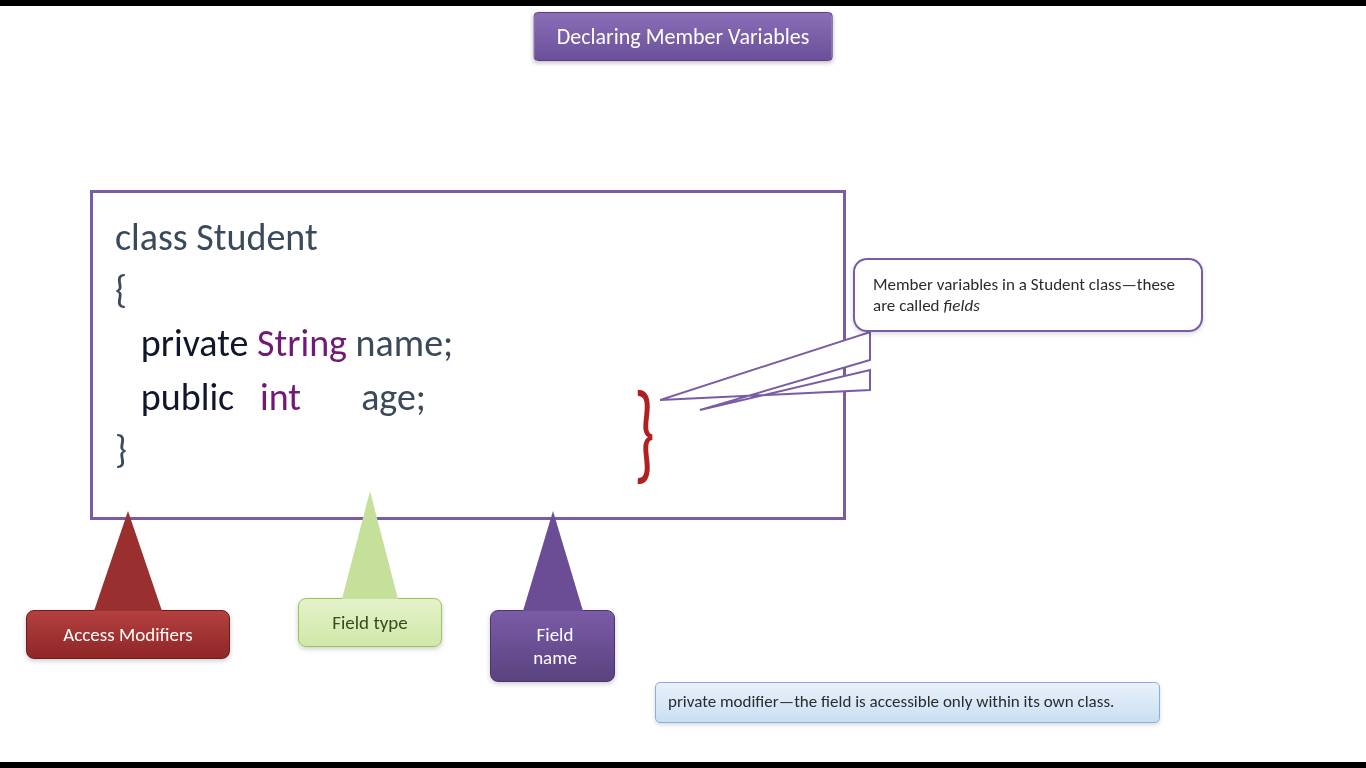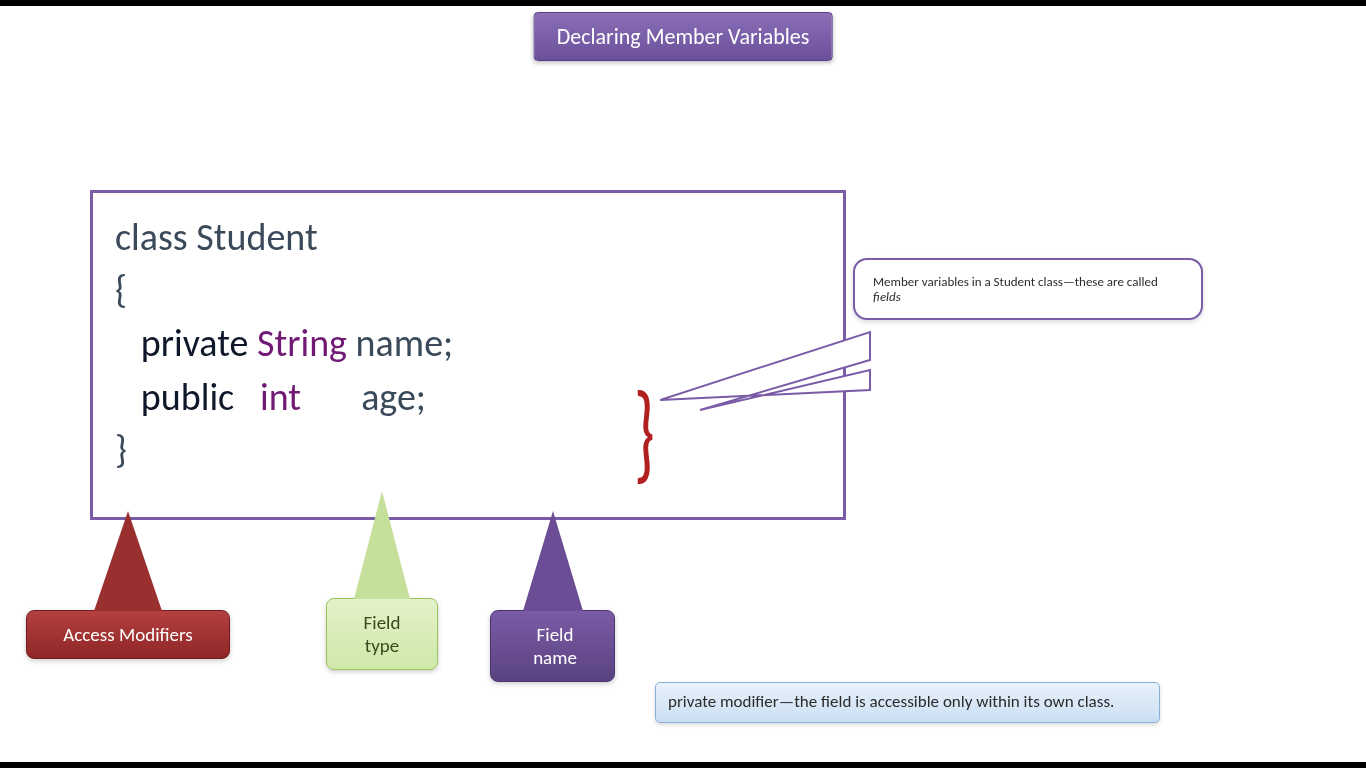--- a/index.html
+++ b/index.html
@@ -67,21 +67,21 @@
   
   .member-callout {
     position: absolute;
     top: 258px;
     left: 853px;
     width: 350px;
     background: #fff;
     border: 2px solid #7a5ba6;
     border-radius: 14px;
     padding: 14px 18px;
-    font-size: 13px;
+    font-size: 17px;
     color: #2b2b2b;
     box-shadow: 0 2px 5px rgba(0,0,0,0.15);
   }
   .member-callout .italic { font-style: italic; }
   .member-tail {
     position: absolute;
     top: 330px;
     left: 660px;
     width: 230px;
     height: 100px;
@@ -110,25 +110,24 @@
   .label-access {
     top: 610px; left: 26px;
     width: 204px;
     background: linear-gradient(#b44040, #8f2626);
     border: 1px solid #6e1c1c;
     color: #fff;
   }
   .label-access::before { border-bottom: 100px solid #9a2f2f; }
   .label-type {
     top: 598px; left: 298px;
-    width: 112px;
+    width: 144px;
     background: linear-gradient(#e4f2ca, #cfe8a8);
     border: 1px solid #9ac45a;
     color: #3a4a1e;
-    margin-left: 28px;
   }
   .label-type::before { border-bottom: 108px solid #c5e09a; border-left-width: 28px; border-right-width: 28px; }
   .label-name {
     top: 610px; left: 490px;
     width: 125px;
     background: linear-gradient(#7a5ba6, #5a4380);
     border: 1px solid #4a3570;
     color: #fff;
     padding-left: 23px;
   }

